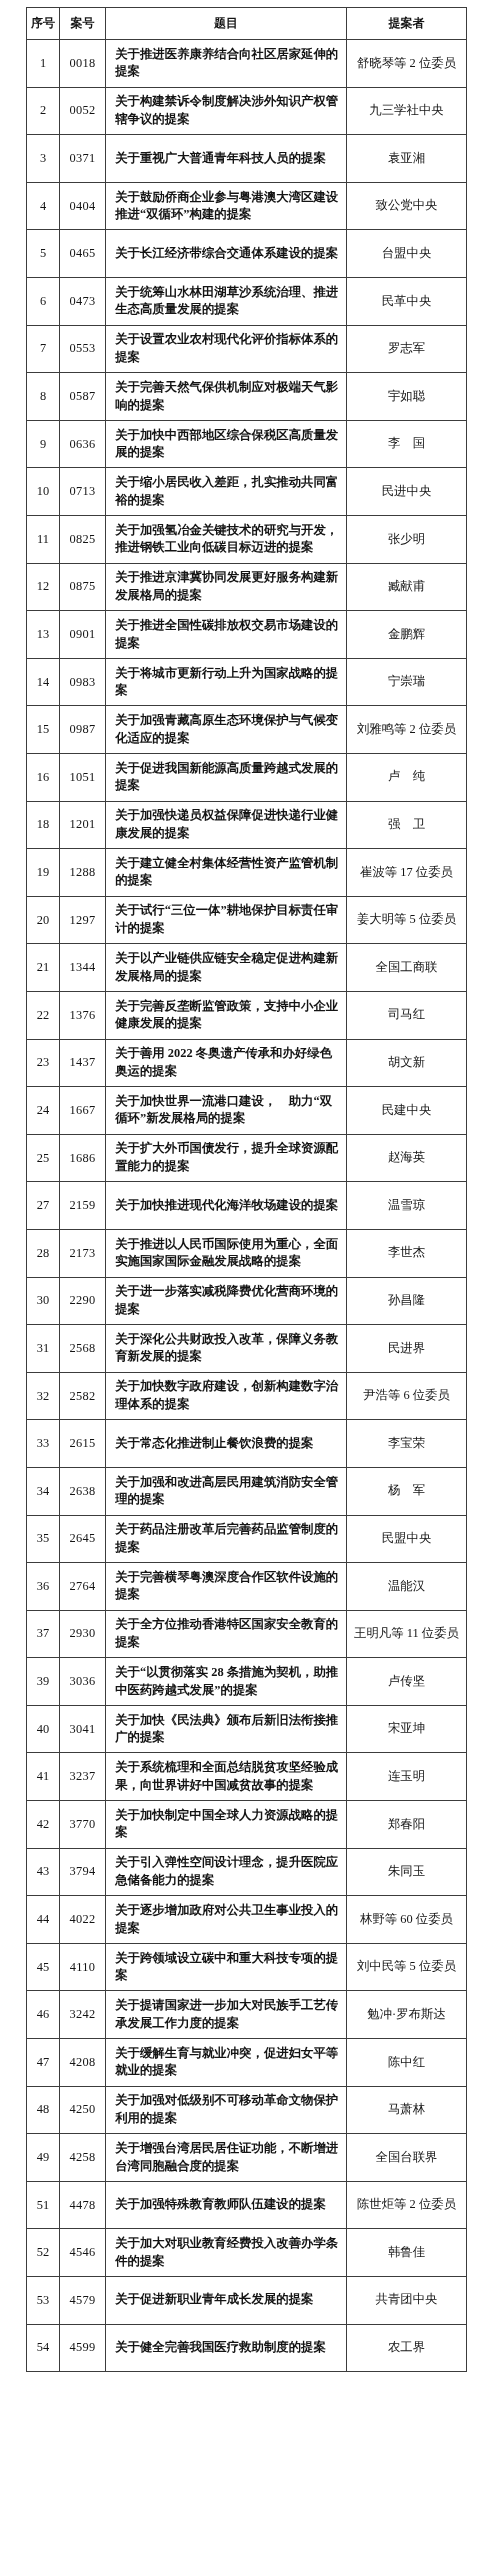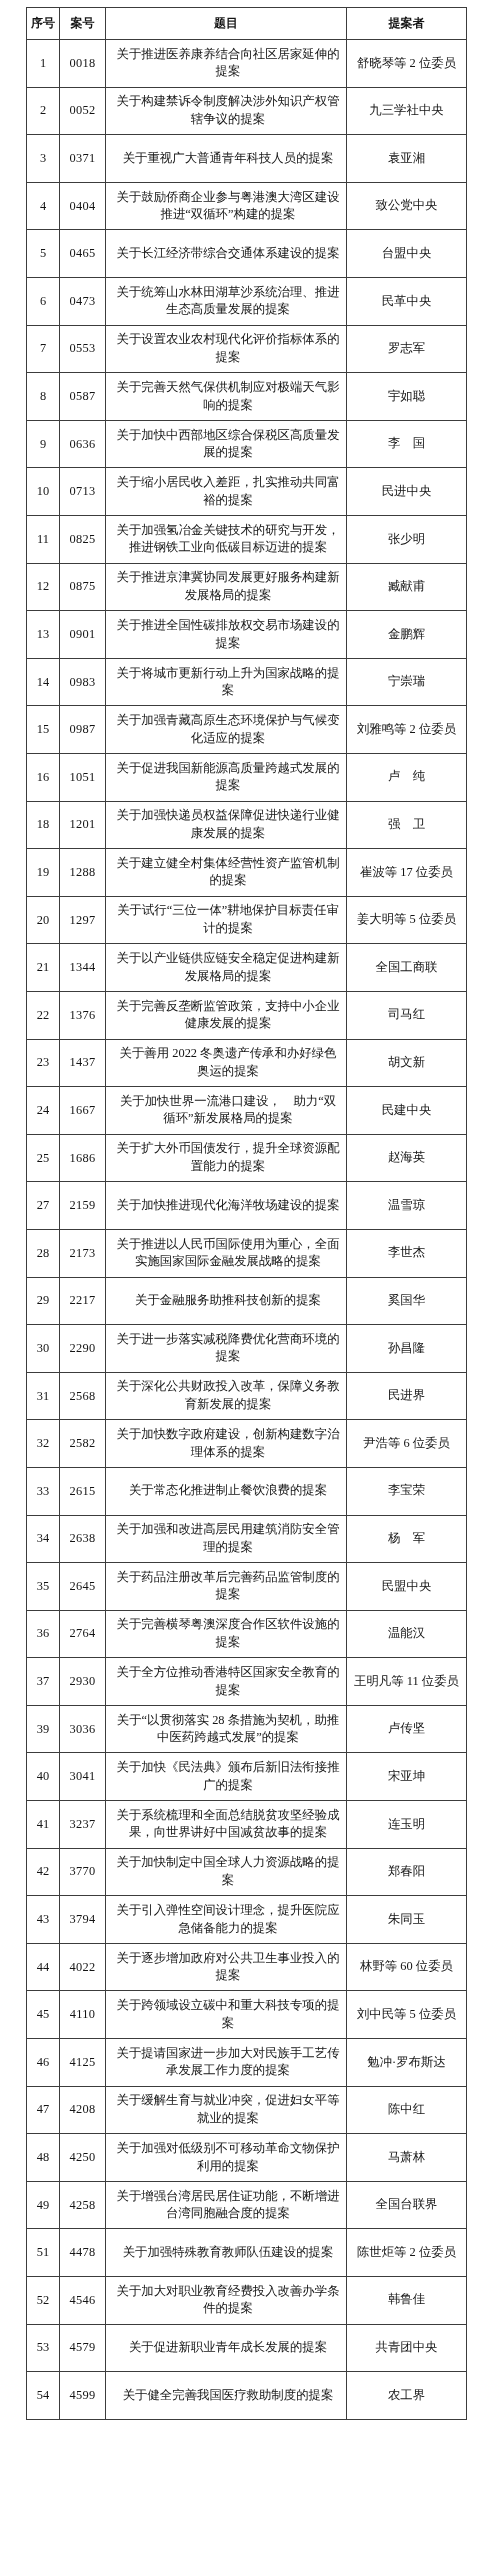--- a/index.html
+++ b/index.html
@@ -53,23 +53,24 @@
   td.c-seq {
     text-align: center;
     font-size: 12.4px;
   }
   td.c-no {
     text-align: center;
     font-size: 12.4px;
     letter-spacing: 0.3px;
   }
   td.c-title {
-    text-align: center;
+    text-align: left;
     padding: 3.3px 5.2px 3.3px 9.2px;
     line-height: 1.42;
+    font-weight: bold;
   }
   td.c-proposer {
     text-align: center;
     padding: 2.6px 3.9px;
     line-height: 1.42;
   }
 </style>
 </head>
 <body>
 
@@ -240,26 +241,20 @@
     <td class="c-title">关于加快推进现代化海洋牧场建设的提案</td>
     <td class="c-proposer">温雪琼</td>
   </tr>
         <tr>
     <td class="c-seq">28</td>
     <td class="c-no">2173</td>
     <td class="c-title">关于推进以人民币国际使用为重心，全面实施国家国际金融发展战略的提案</td>
     <td class="c-proposer">李世杰</td>
   </tr>
         <tr>
-    <td class="c-seq">29</td>
-    <td class="c-no">2217</td>
-    <td class="c-title">关于金融服务助推科技创新的提案</td>
-    <td class="c-proposer">奚国华</td>
-  </tr>
-        <tr>
     <td class="c-seq">30</td>
     <td class="c-no">2290</td>
     <td class="c-title">关于进一步落实减税降费优化营商环境的提案</td>
     <td class="c-proposer">孙昌隆</td>
   </tr>
         <tr>
     <td class="c-seq">31</td>
     <td class="c-no">2568</td>
     <td class="c-title">关于深化公共财政投入改革，保障义务教育新发展的提案</td>
     <td class="c-proposer">民进界</td>
@@ -337,21 +332,21 @@
     <td class="c-proposer">林野等 60 位委员</td>
   </tr>
         <tr>
     <td class="c-seq">45</td>
     <td class="c-no">4110</td>
     <td class="c-title">关于跨领域设立碳中和重大科技专项的提案</td>
     <td class="c-proposer">刘中民等 5 位委员</td>
   </tr>
         <tr>
     <td class="c-seq">46</td>
-    <td class="c-no">4125</td>
+    <td class="c-no">3242</td>
     <td class="c-title">关于提请国家进一步加大对民族手工艺传承发展工作力度的提案</td>
     <td class="c-proposer">勉冲·罗布斯达</td>
   </tr>
         <tr>
     <td class="c-seq">47</td>
     <td class="c-no">4208</td>
     <td class="c-title">关于缓解生育与就业冲突，促进妇女平等就业的提案</td>
     <td class="c-proposer">陈中红</td>
   </tr>
         <tr>

